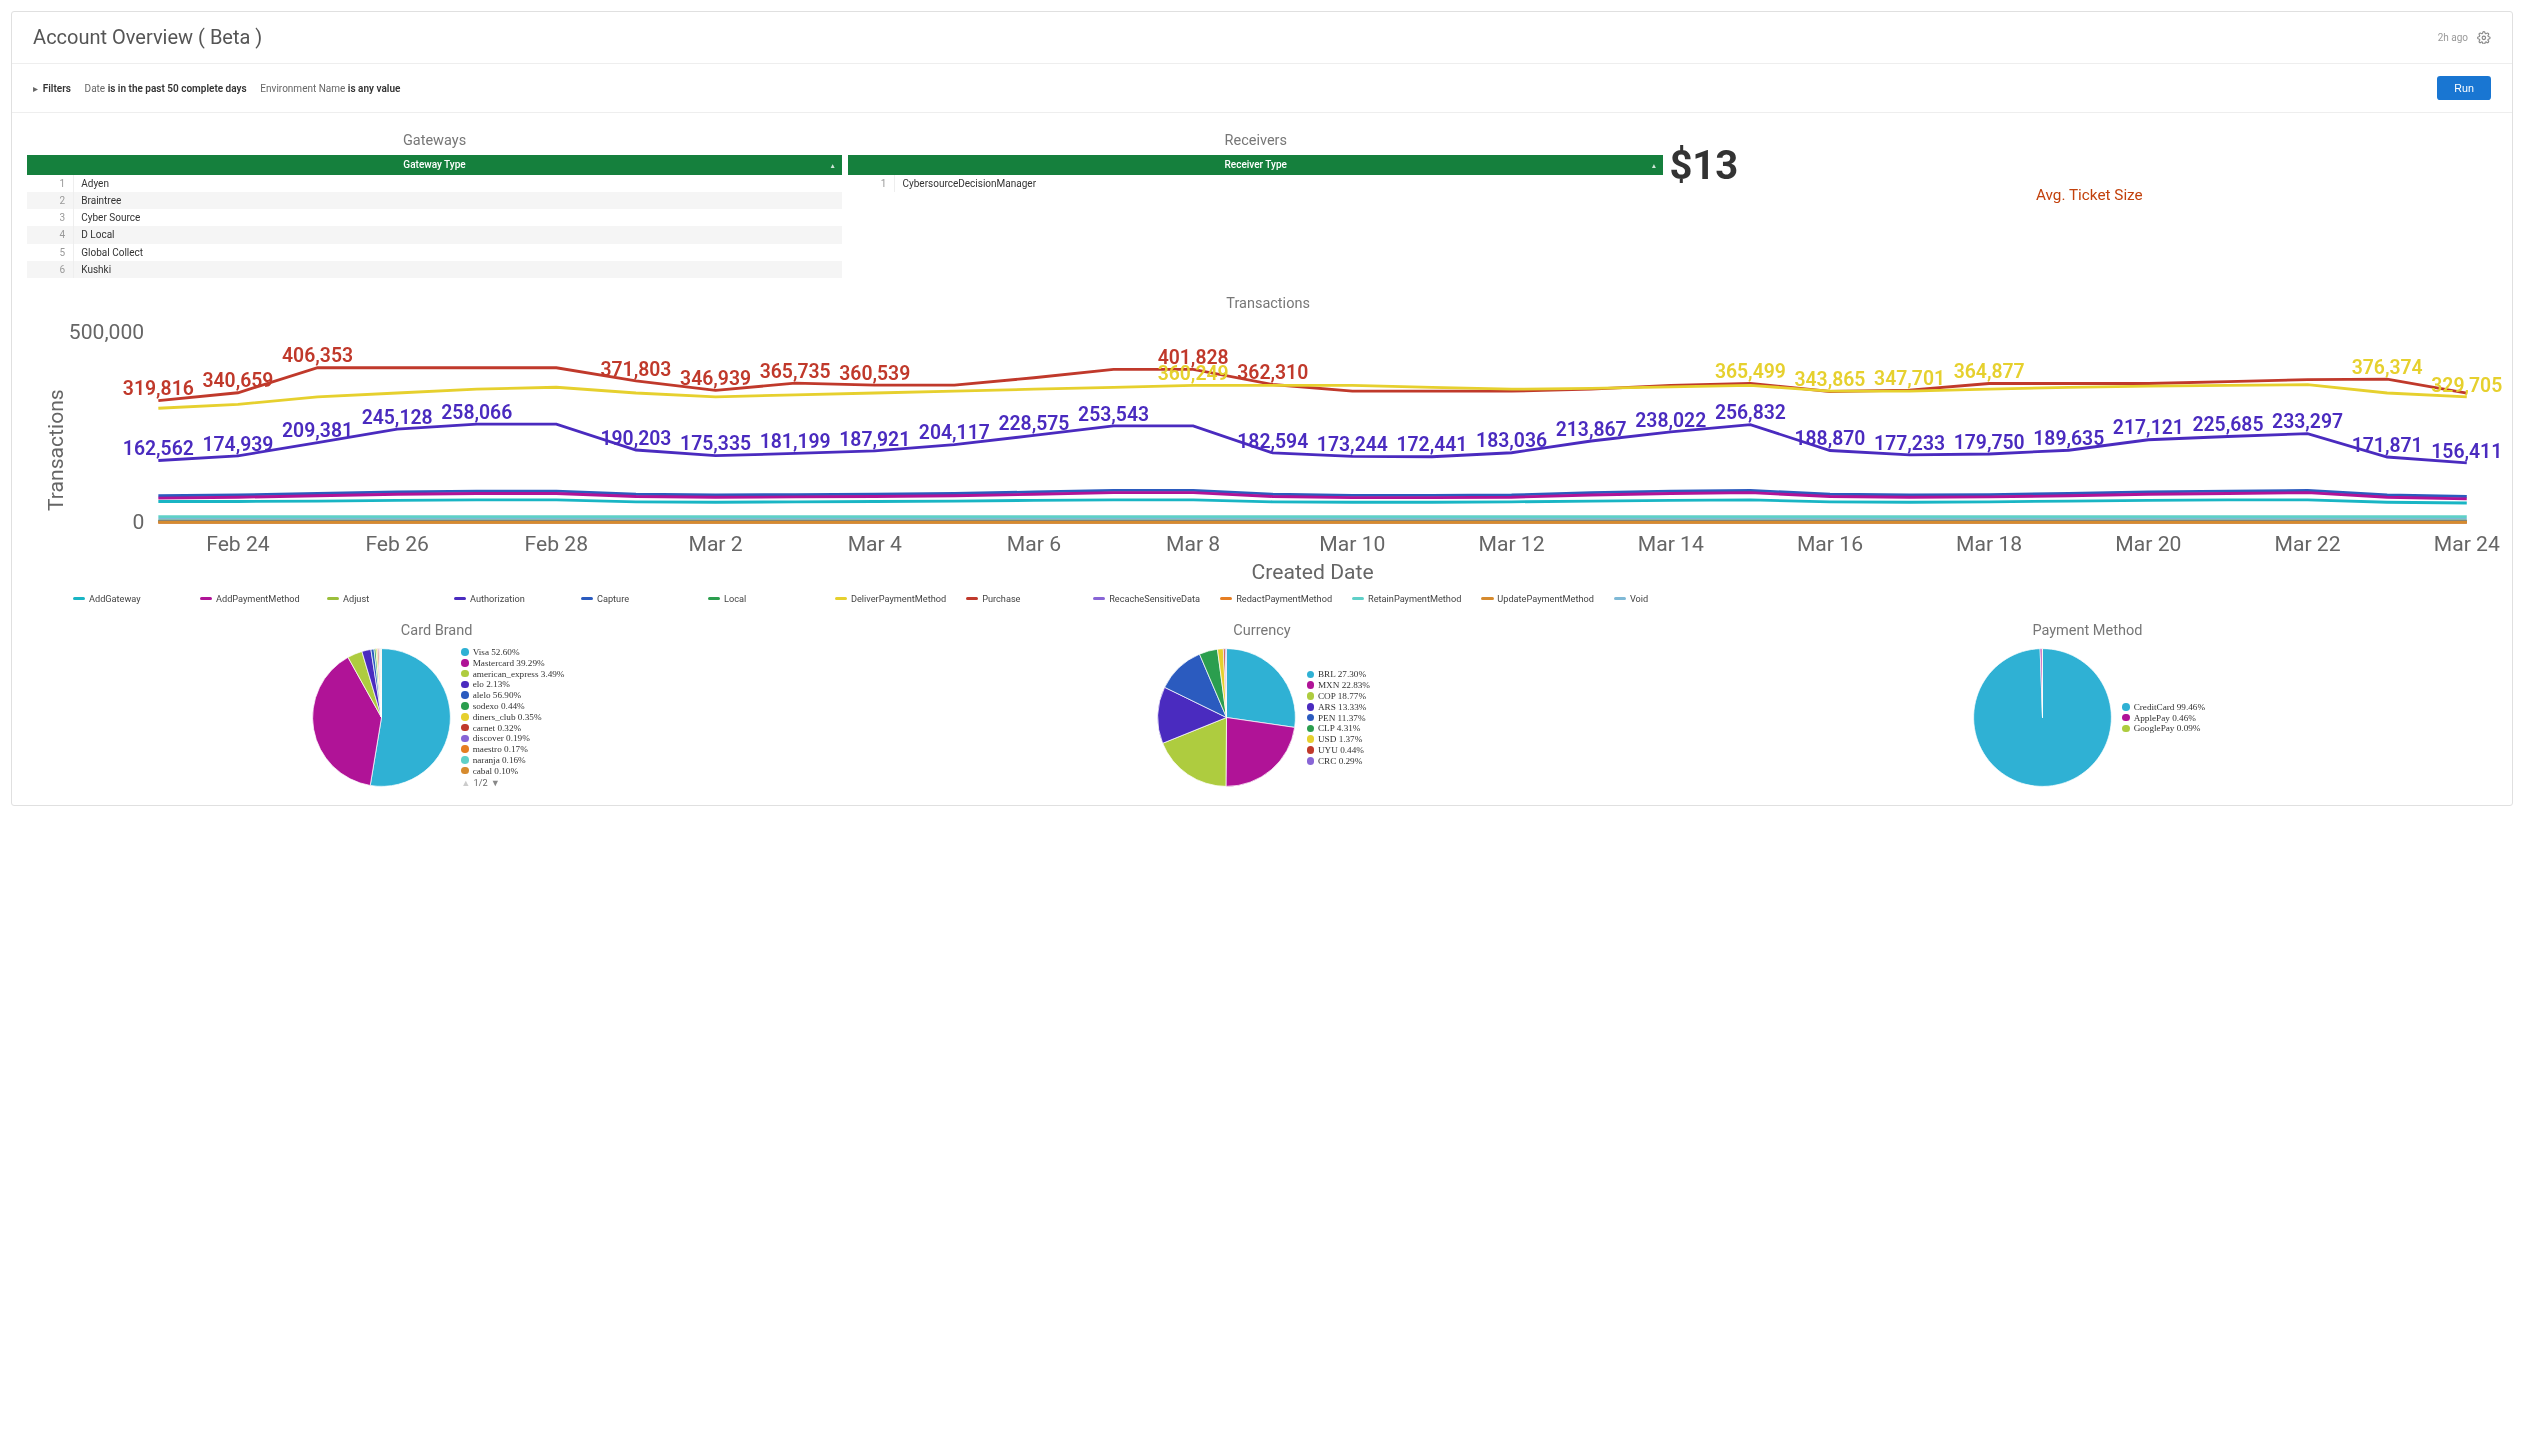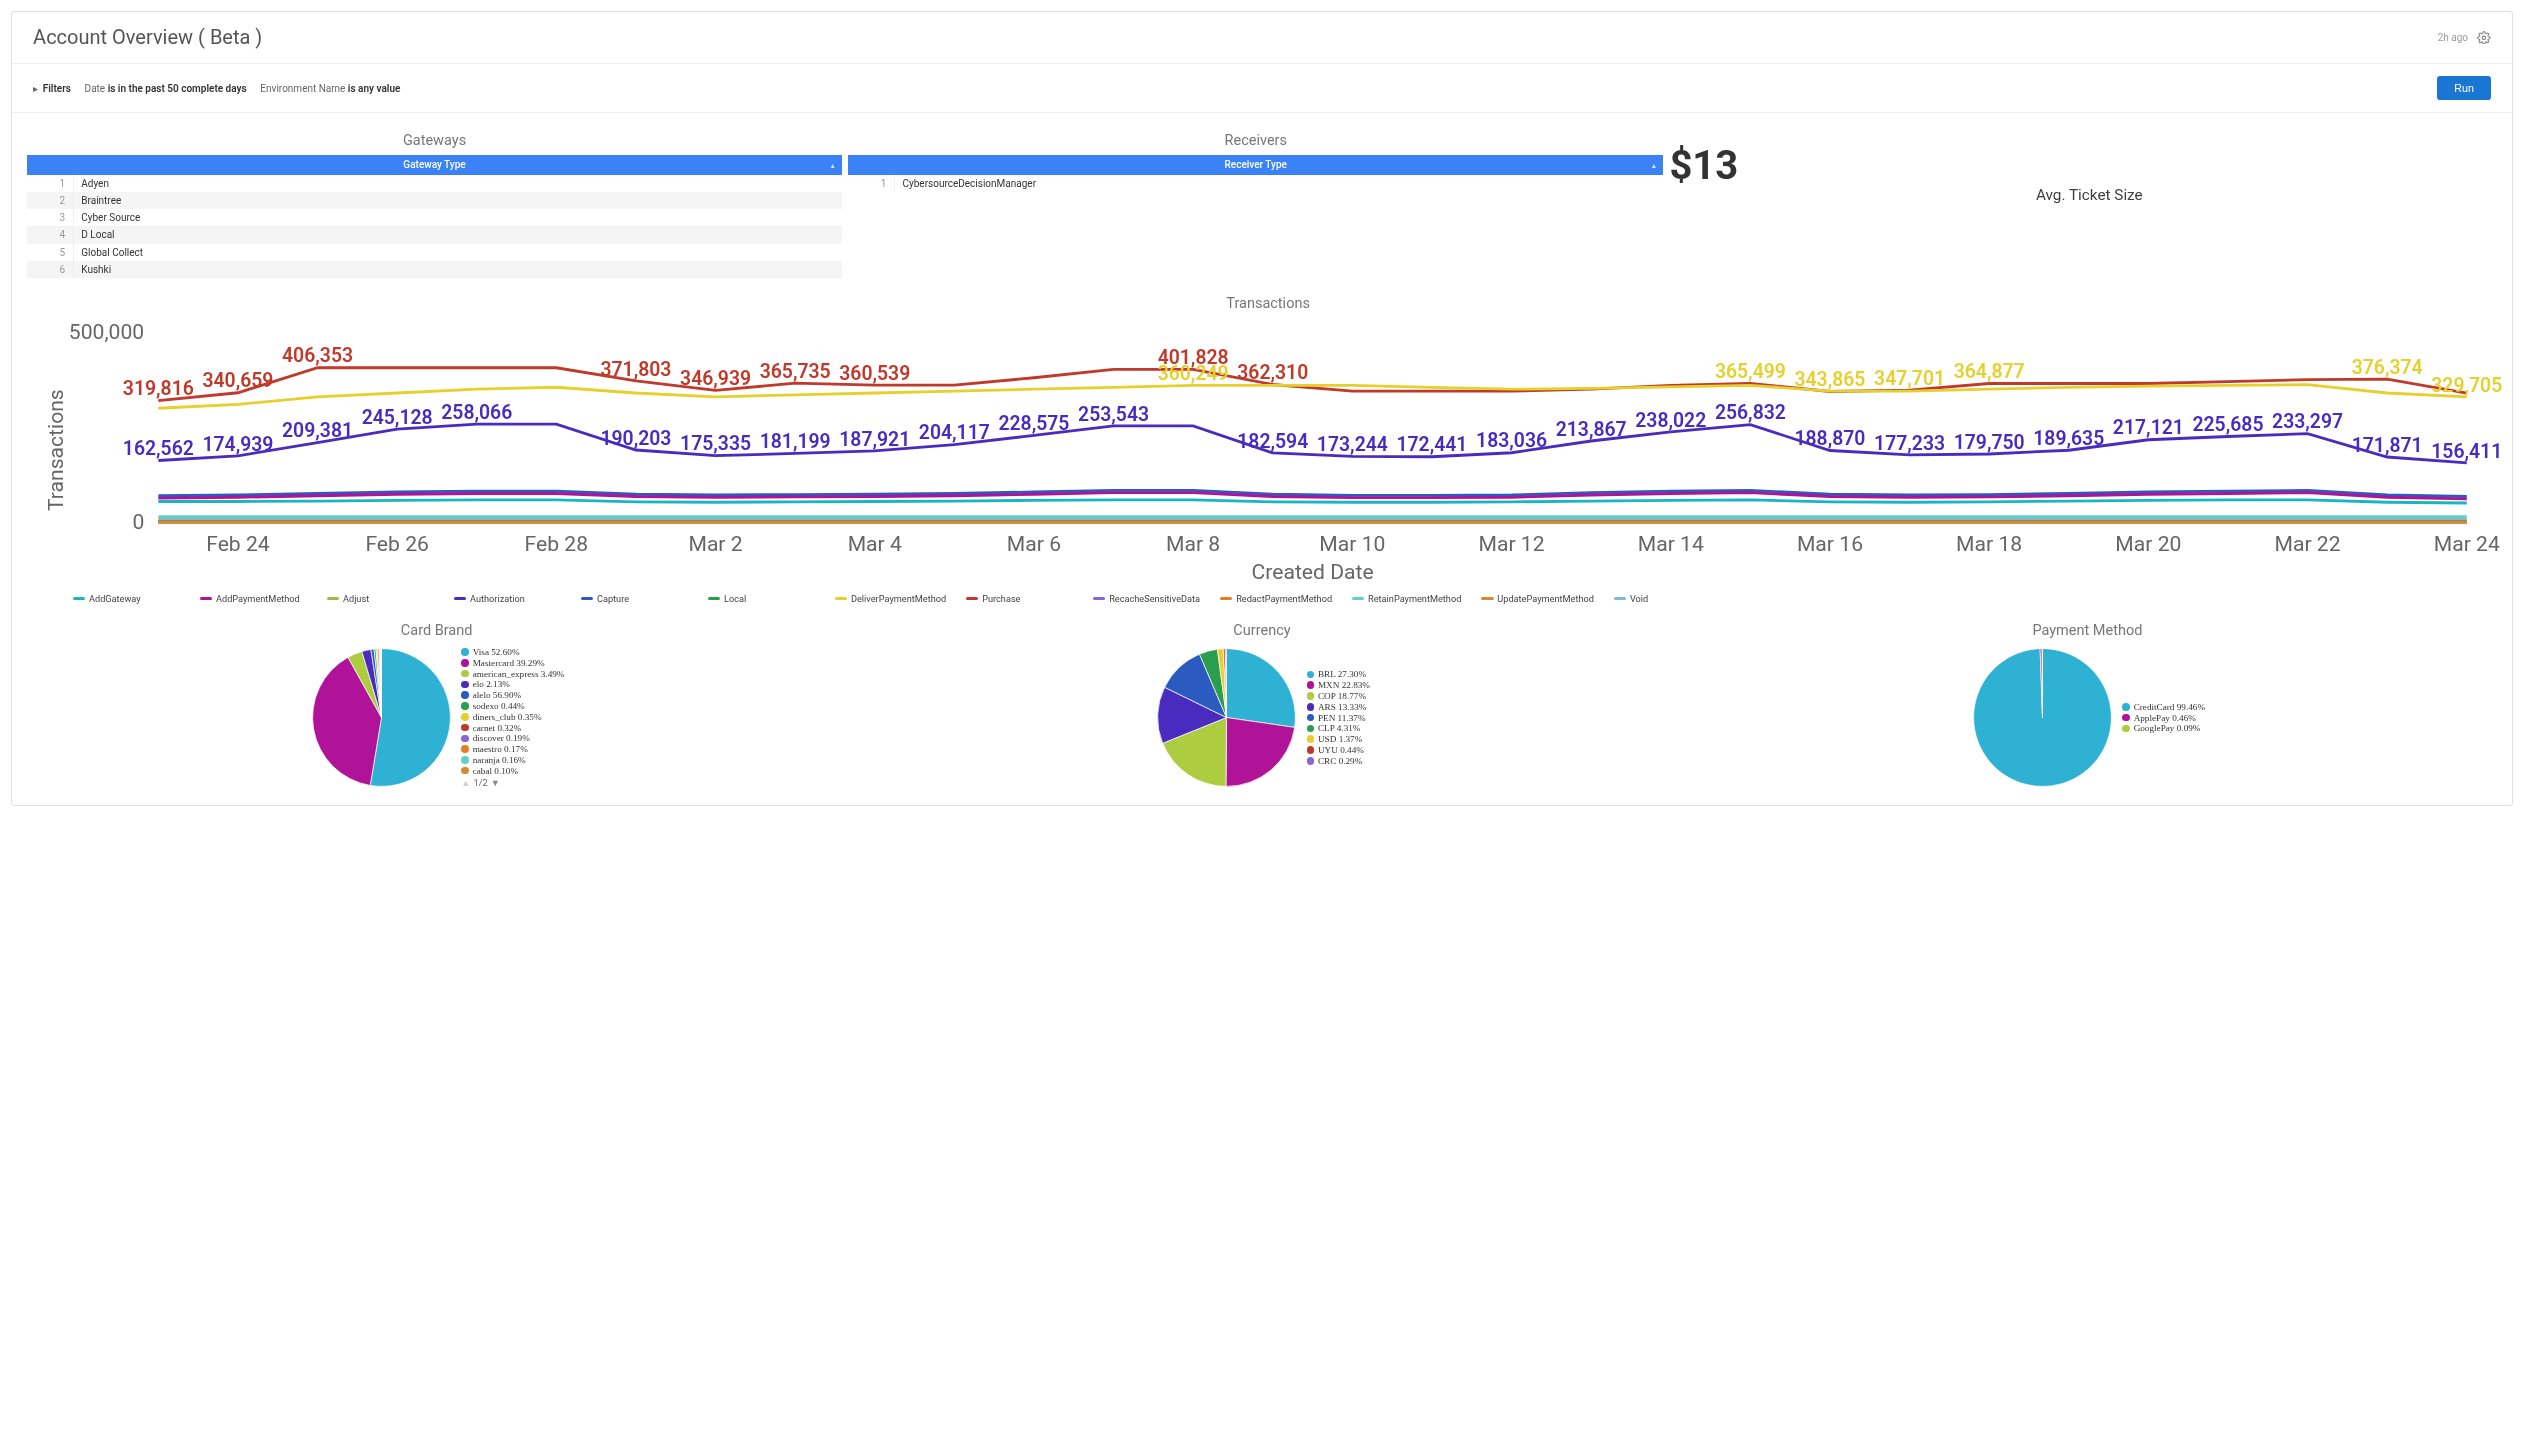--- a/index.html
+++ b/index.html
@@ -11,27 +11,27 @@
   .hr{height:0.8px;background:#eee;margin:7.6px 0;}
   .filters-row{display:flex;align-items:center;padding:4.6px 21.4px;font-size:10px;color:#666;}
   .filters-row .caret{margin-right:4.6px;}
   .filters-row strong{color:#333;font-weight:600;}
   .filters-row .seg{margin-right:13.7px;}
   .run-btn{margin-left:auto;background:#1976d2;color:#fff;border:none;border-radius:3.1px;padding:6.1px 17px;font-size:10.7px;font-weight:500;cursor:pointer;}
   .grid{display:grid;grid-template-columns:33% 33% 34%;gap:6.1px;padding:0 15.3px;}
   .panel{background:#fff;}
   .panel-title{font-size:14.5px;font-weight:400;color:#777;text-align:center;padding:10.7px 0 6.1px 0;}
   .table{width:100%;border-collapse:collapse;font-size:10px;}
-  .table thead th{background:#3b82f6;color:#fff;font-weight:500;padding:4.6px 7.6px;text-align:center;position:relative;}
+  .table thead th{background:#15803d;color:#fff;font-weight:500;padding:4.6px 7.6px;text-align:center;position:relative;}
   .table thead th .sort{position:absolute;right:7.6px;top:50%;transform:translateY(-50%);font-size:7.6px;opacity:.8;}
   .table td.idx{width:30.5px;text-align:right;color:#999;padding:3.1px 7.6px;border-right:0.8px solid #eee;}
   .table td.val{padding:3.1px 7.6px;}
   .table tbody tr:nth-child(even){background:#f5f5f5;}
   .big-value{font-size:40px;font-weight:700;color:#333;margin-top:21.4px;}
-  .big-label{font-size:15.3px;color:#404040;text-align:center;margin-top:-3.1px;}
+  .big-label{font-size:15.3px;color:#c2410c;text-align:center;margin-top:-3.1px;}
   .full-row{grid-column:1/4;}
   .chart-wrap{padding:0 7.6px;}
   .legend{display:flex;flex-wrap:wrap;gap:3.1px 20px;padding:7.6px 23px 7.6px 46px;font-size:9.2px;color:#444;}
   .legend .item{display:flex;align-items:center;gap:3.8px;min-width:107px;}
   .swatch{width:12.2px;height:3.1px;border-radius:1.5px;}
   .pies{display:grid;grid-template-columns:1fr 1fr 1fr;gap:6.1px;padding:0 15.3px;}
   .pie-panel{display:flex;flex-direction:column;}
   .pie-body{display:flex;align-items:center;justify-content:center;gap:7.6px;padding:0 7.6px;}
   .pie-legend{font-size:9.2px;color:#333;display:flex;flex-direction:column;gap:0.8px;font-family:Liberation Serif, serif;}
   .pie-legend .row{display:flex;align-items:center;gap:3.8px;white-space:nowrap;}

